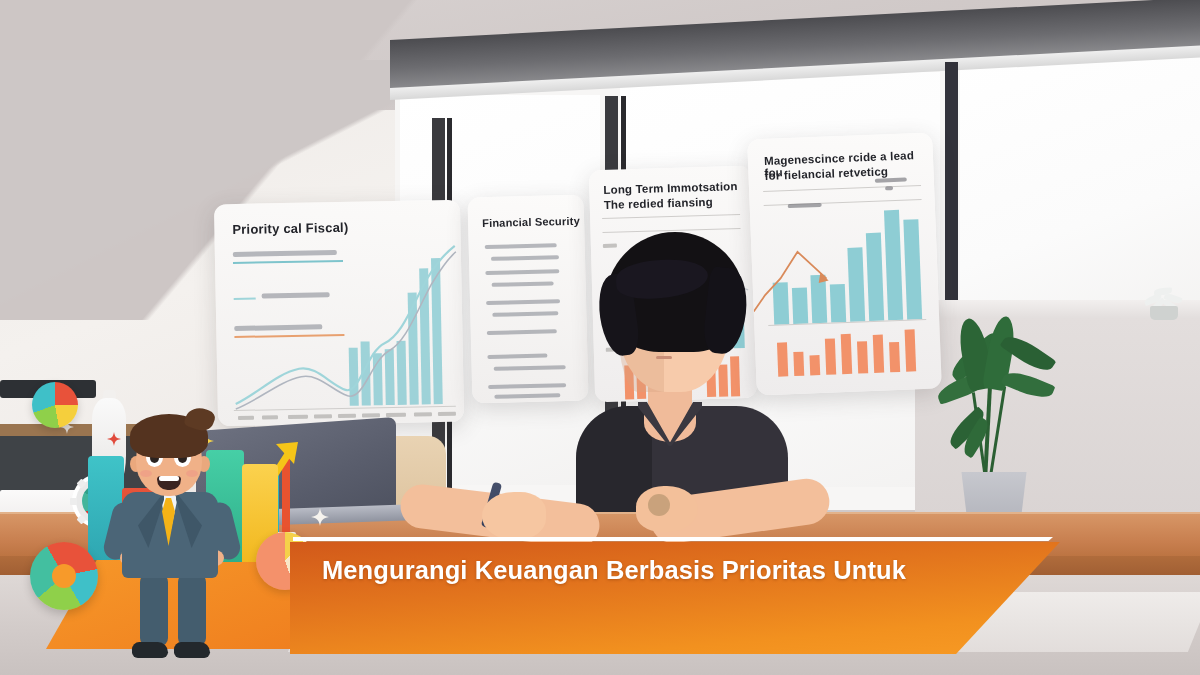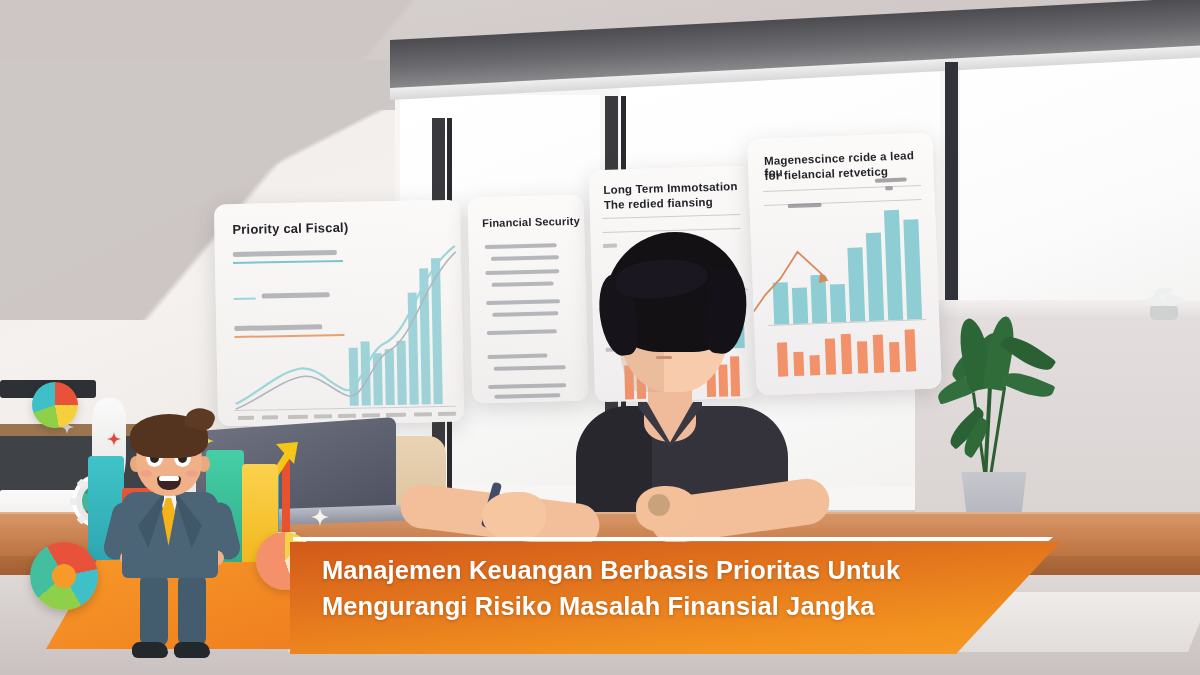--- a/index.html
+++ b/index.html
@@ -491,17 +491,16 @@
       <div class="m m-mouth"></div>
       <div class="m m-tooth"></div>
       <div class="m m-hair"></div>
       <div class="m m-hairq"></div>
     </div>
   </div>
 
   <div class="banner-top"></div>
   <div class="banner"></div>
   <div class="banner-text">
-    <div>Manajemen Keuangan Berbasis Prioritas Untuk</div>
-    <div>Mengurangi Risiko Masalah Finansial Jangka</div>
+    <div>Mengurangi Keuangan Berbasis Prioritas Untuk</div>
   </div>
 
 </div>
 
 </body></html>

